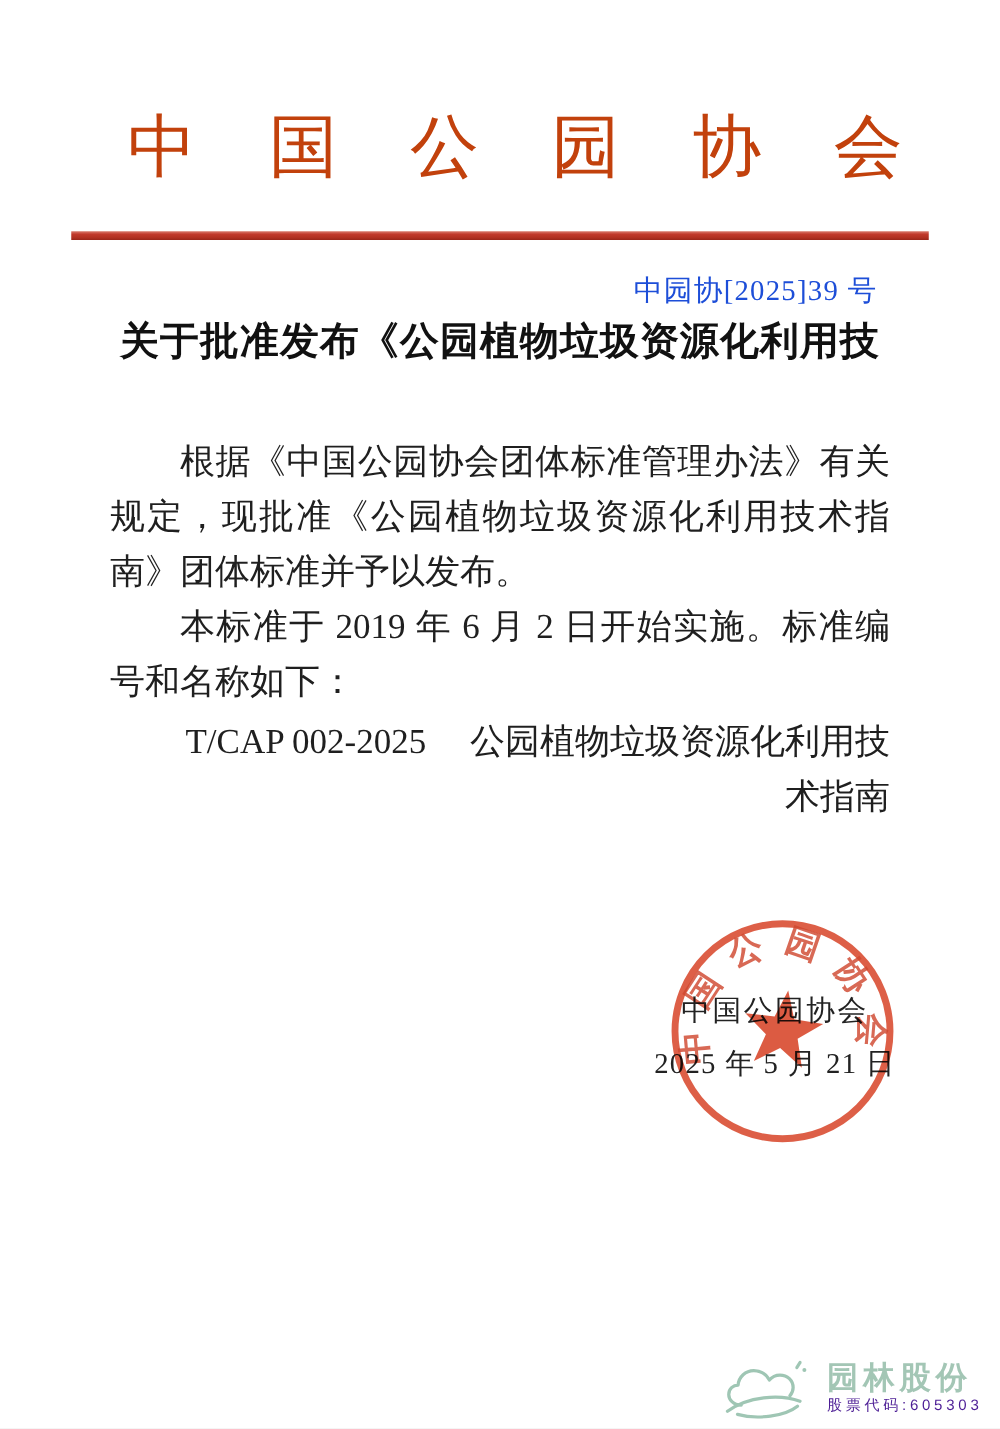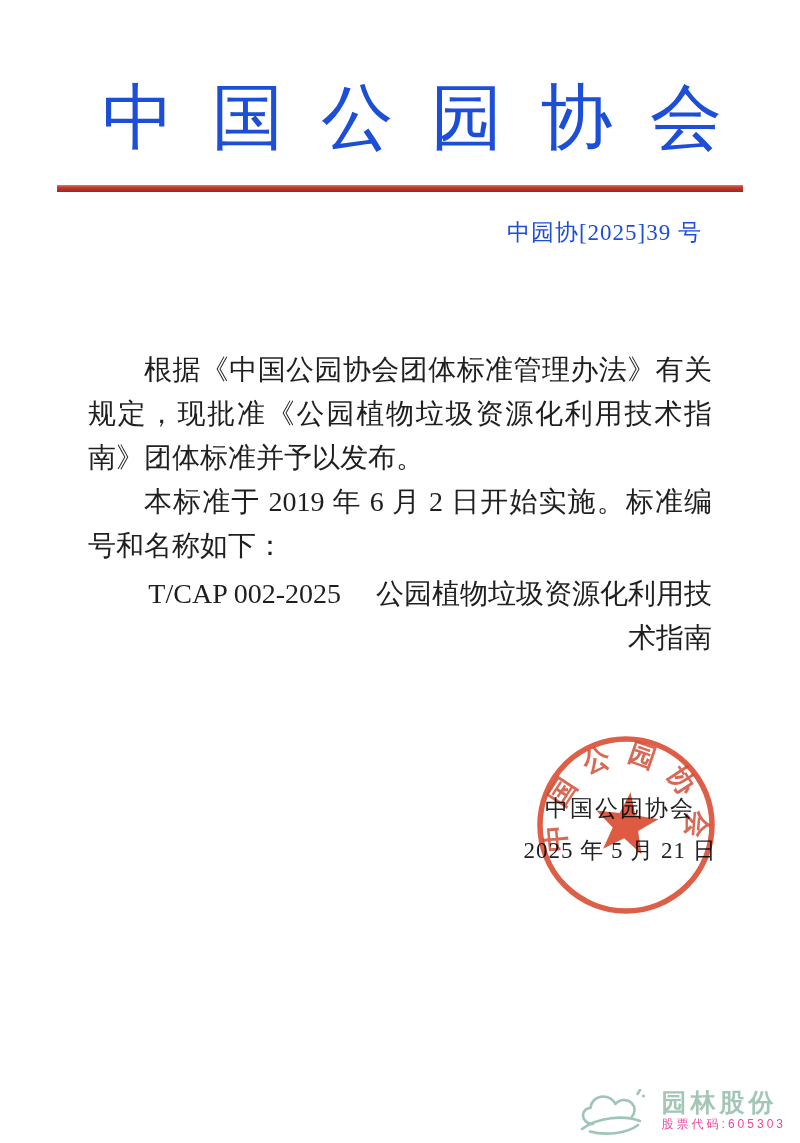--- a/index.html
+++ b/index.html
@@ -8,22 +8,22 @@
     width:800px;height:1143px;
     margin:0 auto;
     background:#ffffff;
     overflow:hidden;
     font-family:"Liberation Serif","DejaVu Serif",serif;
     color:#1f1f1f;
   }
   
   .org-name{
     position:absolute;left:102px;top:84px;width:620px;
-    font-size:72px;line-height:68px;
-    color:#1d4ed8;
+    font-size:55px;line-height:68px;
+    color:#c2410c;
     text-align:justify;
     text-align-last:justify;
     white-space:nowrap;
     letter-spacing:0;
   }
   .red-rule{
     position:absolute;left:57px;top:185px;width:686px;height:7px;
     background:linear-gradient(#d97a6c 0%,#c0392b 35%,#b23122 70%,#99261a 100%);
   }
   .doc-number{
@@ -68,35 +68,36 @@
   }
   .footer .logo{width:74px;height:50px;flex:0 0 auto;}
   .footer .fcol{display:flex;flex-direction:column;align-items:flex-start;}
   .company-name{
     font-size:25px;line-height:28px;letter-spacing:4px;
     color:#a3c6b5;font-weight:bold;
     font-family:"Liberation Sans","DejaVu Sans",sans-serif;
   }
   .stock-code{
     font-size:12px;line-height:16px;letter-spacing:3px;
-    color:#ec4899;
+    color:#4c1d95;
     font-family:"Liberation Sans","DejaVu Sans",sans-serif;
   }
 </style>
 </head>
 <body>
 
 <div class="page">
 
   <div class="org-name">中 国 公 园 协 会</div>
   <div class="red-rule"></div>
 
   <div class="doc-number">中园协[2025]39 号</div>
 
   <div class="doc-title">
+    <div>关于批准发布《公园植物垃圾资源化利用技</div>
   </div>
 
   <div class="body-text">
     <p>根据《中国公园协会团体标准管理办法》有关规定，现批准《公园植物垃圾资源化利用技术指南》团体标准并予以发布。</p>
     <p>本标准于 2019 年 6 月 2 日开始实施。标准编号和名称如下：</p>
     <p class="standard">T/CAP 002-2025　 公园植物垃圾资源化利用技术指南</p>
   </div>
 
   <div class="signature">中国公园协会</div>
   <div class="sign-date">2025 年 5 月 21 日</div>

